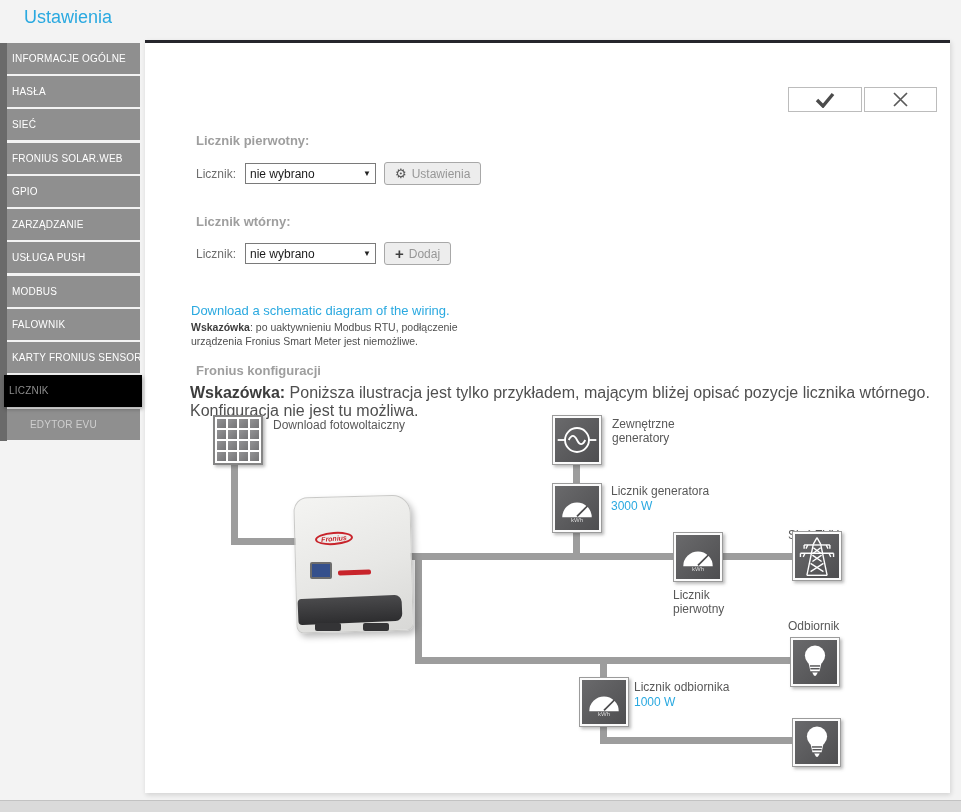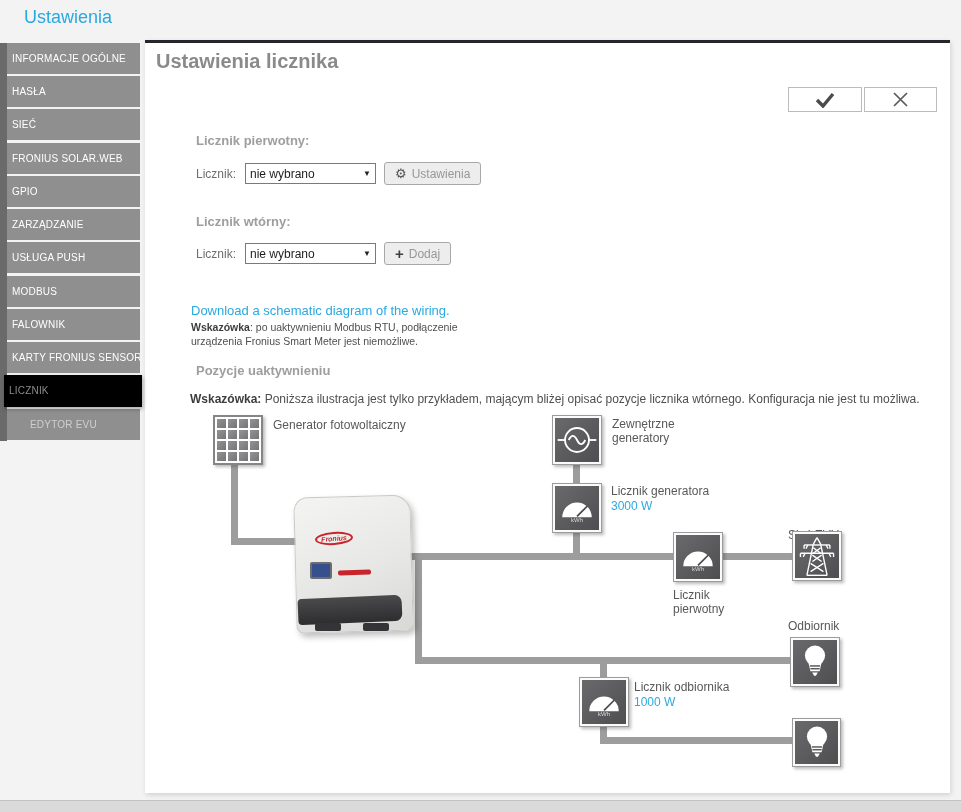--- a/index.html
+++ b/index.html
@@ -37,21 +37,21 @@
                  padding:0 4px; cursor:pointer; }
   .fake-select .caret { margin-left:auto; font-size:8px; color:#222; }
   .gray-btn { height:23px; background:#ededed; border:1px solid #a8a8a8; border-radius:3px;
               display:inline-flex; align-items:center; gap:5px; padding:0 10px;
               font-size:12px; color:#979797; cursor:pointer; }
   .gray-btn .glyph { color:#555; font-size:13px; line-height:1; }
   .gray-btn .glyph.plus { font-size:15px; font-weight:bold; color:#3f3f3f; }
   .dl-link { font-size:13px; color:#2aa9e0; cursor:pointer; text-decoration:none; }
   .hint-sm { font-size:10.5px; color:#4f4f4f; line-height:1.3; width:320px; }
   .hint-sm b, .hint-lg b { color:#3d3d3d; }
-  .hint-lg { font-size:12px; color:#4f4f4f; width:750px;margin-top:8px; }
+  .hint-lg { font-size:16px; color:#4f4f4f; width:750px; }
 
   
   .dline { background:#9d9d9d; z-index:1; }
   .nbox { width:50px; height:50px; background:linear-gradient(135deg,#6b6b6d,#4d4d4f);
           border:1px solid #9b9b9b; box-shadow:inset 0 0 0 2px #fbfbfb, 2px 2px 3px rgba(60,60,60,.35);
           z-index:2; display:flex; flex-direction:column; align-items:center; justify-content:center; }
   .nbox .kwh { font-size:6px; color:#dcdcdc; margin-top:-2px; }
   .pv-box { width:50px; height:50px; background:#ffffff; border:2px solid #858585;
             box-shadow:2px 2px 3px rgba(60,60,60,.35); padding:2px; display:grid;
             grid-template-columns:repeat(4,1fr); grid-template-rows:repeat(4,1fr); gap:2px; z-index:2; }
@@ -97,21 +97,20 @@
     <div class="abs sb-item" style="top:176px">GPIO</div>
     <div class="abs sb-item" style="top:209px">ZARZĄDZANIE</div>
     <div class="abs sb-item" style="top:242px">USŁUGA PUSH</div>
     <div class="abs sb-item" style="top:276px">MODBUS</div>
     <div class="abs sb-item" style="top:309px">FALOWNIK</div>
     <div class="abs sb-item" style="top:342px">KARTY FRONIUS SENSOR</div>
     <div class="abs sb-item active" style="top:375px">LICZNIK</div>
     <div class="abs sb-item dim" style="top:409px">EDYTOR EVU</div>
   </nav>
 
-  <h2 class="abs panel-title">Ustawienia licznika</h2>
 
   <button class="abs icon-btn">
     <svg width="22" height="16" viewBox="0 0 22 16">
       <path d="M3 8 L9 14 L19 2" stroke="#4b4b4b" stroke-width="3.4" fill="none"></path>
     </svg>
   </button>
   <button class="abs icon-btn second">
     <svg width="17" height="17" viewBox="0 0 17 17">
       <path d="M2 2 L15 15 M15 2 L2 15" stroke="#5a5a5a" stroke-width="1.7" fill="none"></path>
     </svg>
@@ -135,21 +134,21 @@
     <span class="caret">▼</span>
   </div>
   <button class="abs gray-btn" style="left:384px; top:242px">
     <span class="glyph plus">+</span>
     <span>Dodaj</span>
   </button>
 
   <a class="abs dl-link" style="left:191px; top:303px">Download a schematic diagram of the wiring.</a>
   <div class="abs hint-sm" style="left:191px; top:321px"><b>Wskazówka</b><span>: po uaktywnieniu Modbus RTU, podłączenie urządzenia Fronius Smart Meter jest niemożliwe.</span></div>
 
-  <div class="abs sec-head" style="left:196px; top:363px">Pozycje uaktywnieniu</div>
+  <div class="abs sec-head" style="left:196px; top:363px">Fronius konfiguracji</div>
   <div class="abs hint-lg" style="left:190px; top:384px"><b>Wskazówka:</b><span> Poniższa ilustracja jest tylko przykładem, mającym bliżej opisać pozycje licznika wtórnego. Konfiguracja nie jest tu możliwa.</span></div>
 
   <div class="abs dline" style="left:231px; top:464px; width:7px; height:81px"></div>
   <div class="abs dline" style="left:231px; top:538px; width:92px; height:7px"></div>
   <div class="abs dline" style="left:395px; top:553px; width:398px; height:7px"></div>
   <div class="abs dline" style="left:573px; top:464px; width:7px; height:96px"></div>
   <div class="abs dline" style="left:415px; top:556px; width:7px; height:108px"></div>
   <div class="abs dline" style="left:415px; top:657px; width:378px; height:7px"></div>
   <div class="abs dline" style="left:600px; top:660px; width:7px; height:84px"></div>
   <div class="abs dline" style="left:603px; top:737px; width:190px; height:7px"></div>
@@ -165,21 +164,21 @@
       <i></i>
       <i></i>
       <i></i>
       <i></i>
       <i></i>
       <i></i>
       <i></i>
       <i></i>
       <i></i>
   </div>
-  <div class="abs dlabel" style="left:273px; top:418px">Generator fotowoltaiczny</div>
+  <div class="abs dlabel" style="left:273px; top:418px">Download fotowoltaiczny</div>
 
   <div class="abs nbox" style="left:552px; top:415px">
     <svg width="46" height="46" viewBox="0 0 50 50" fill="none" stroke="#ffffff" stroke-width="2">
       <line x1="4" y1="25" x2="12" y2="25"></line>
         <line x1="38" y1="25" x2="46" y2="25"></line>
       <circle cx="25" cy="25" r="13"></circle>
       <path d="M16 25 q4.5 -9 9 0 t9 0"></path>
     </svg>
   </div>
   <div class="abs dlabel" style="left:612px; top:417px; width:86px">Zewnętrzne generatory</div>

